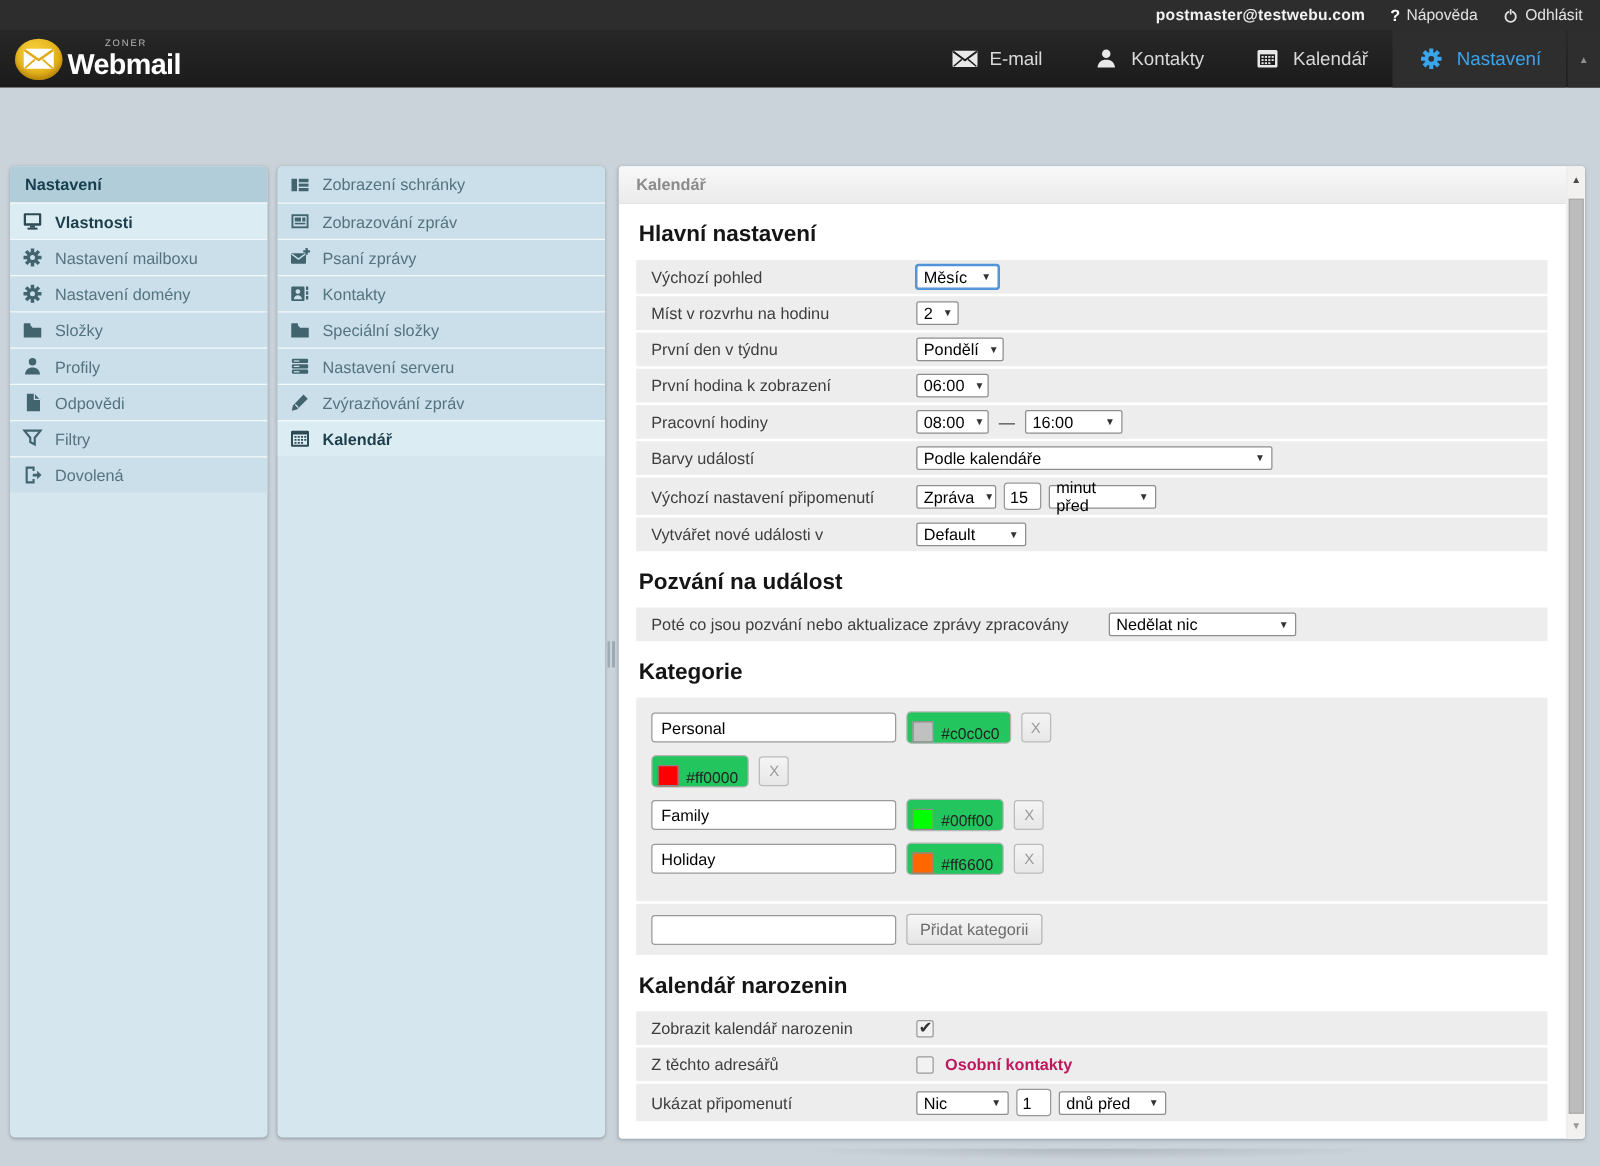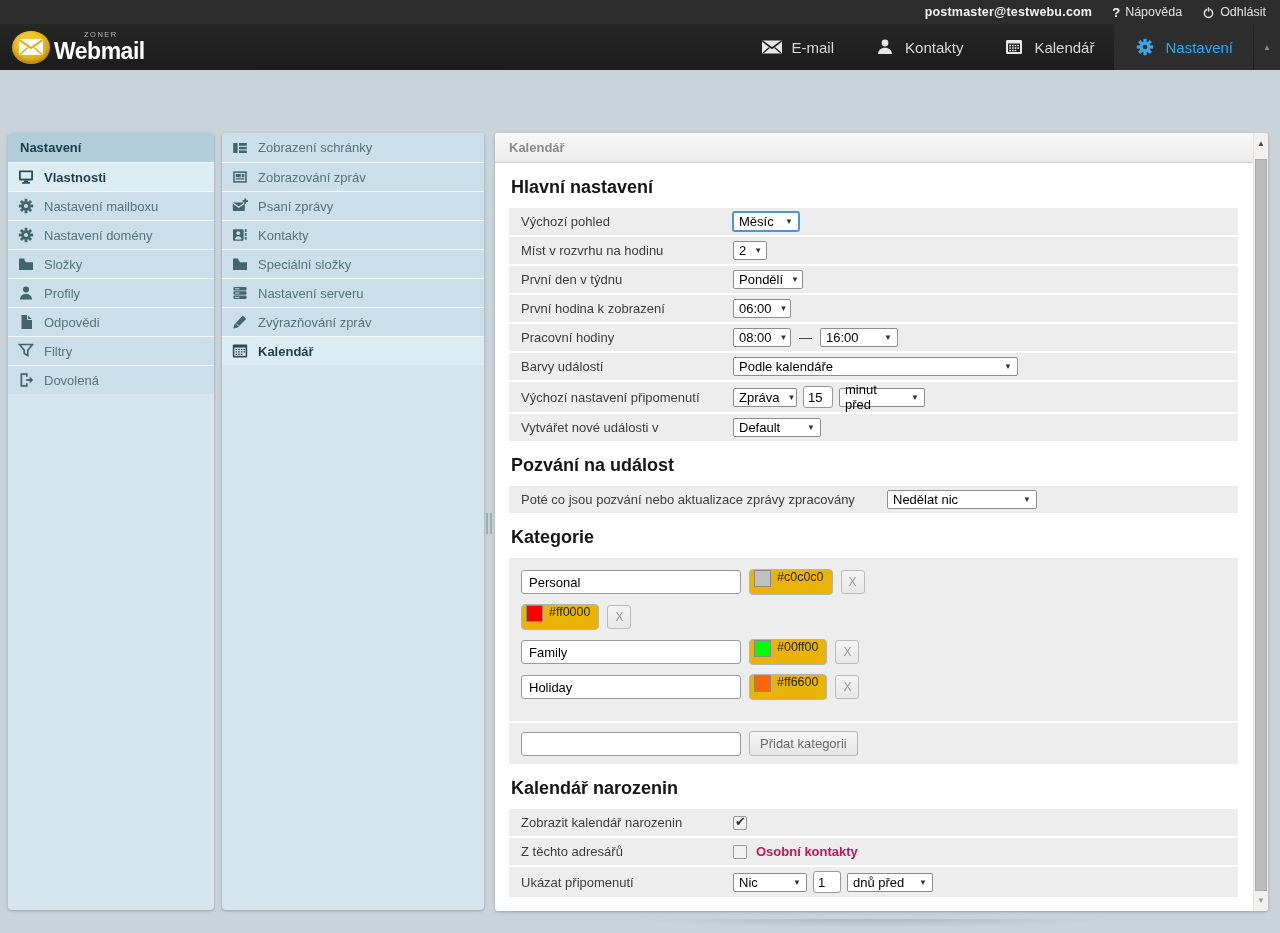--- a/index.html
+++ b/index.html
@@ -52,22 +52,22 @@
   .sel { display:inline-flex; align-items:center; justify-content:space-between; height:19px; background:#fff; border:1px solid #8e8e8e; border-radius:2px; padding:0 5px; font-size:13px; color:#000; cursor:pointer; }
   .sel::after { content:"▼"; font-size:8px; color:#333; margin-left:8px; }
   .sel.focused { border-color:#4f94d8; box-shadow:0 0 0 1px #4f94d8; }
   .dash { color:#333; font-size:13px; padding:0 2px; }
   .tinput { height:22px; border:1px solid #999; border-radius:3px; font-size:13px; padding:0 4px; font-family:inherit; color:#000; }
 
   
   .catblock { background:#ededed; padding:8px 0 8px 12px; }
   .catrow { display:flex; align-items:center; gap:8px; margin:3px 0 9px; }
   .catrow:last-child { margin-bottom:13px; }
-  .catname { width:220px; height:24px; border:1px solid #9a9a9a; border-radius:3px; font-size:13px; padding:0 7px; font-family:inherit; }
-  .colorbtn { display:inline-flex; align-items:flex-start; gap:6px; height:26px; background:#eab308; border:1px solid #b5b5b5; border-radius:4px; padding:0 8px 0 4px; cursor:pointer; font-size:12.5px; color:#222; }
+  .catname { width:196px; height:24px; border:1px solid #9a9a9a; border-radius:3px; font-size:13px; padding:0 7px; font-family:inherit; }
+  .colorbtn { display:inline-flex; align-items:flex-end; gap:6px; height:26px; background:#22c55e; border:1px solid #b5b5b5; border-radius:4px; padding:0 8px 0 4px; cursor:pointer; font-size:12.5px; color:#222; }
   .swatch { width:17px; height:17px; border:1px solid #8a8a8a; }
   .xbtn { width:24px; height:24px; background:linear-gradient(#f4f4f4,#e7e7e7); border:1px solid #bbb; border-radius:3px; color:#9a9a9a; font-size:12px; display:flex; align-items:center; justify-content:center; cursor:pointer; }
   .addblock { background:#ededed; padding:8px 0 8px 12px; margin-top:2px; display:flex; align-items:center; gap:8px; }
   .addbtn { height:25px; background:linear-gradient(#f6f6f6,#e5e5e5); border:1px solid #b5b5b5; border-radius:3px; color:#6c6c6c; font-size:13px; padding:0 10px; cursor:pointer; font-family:inherit; }
 
   
   .cb { width:14px; height:14px; background:#f2f2f2; border:1px solid #9a9a9a; border-radius:2px; position:relative; cursor:pointer; flex-shrink:0; }
   .cb.checked::after { content:"✔"; position:absolute; left:1px; top:-3px; font-size:13px; color:#333; }
   .cbl { font-size:13px; color:#be185d; margin-left:3px;font-weight:bold; }
 

